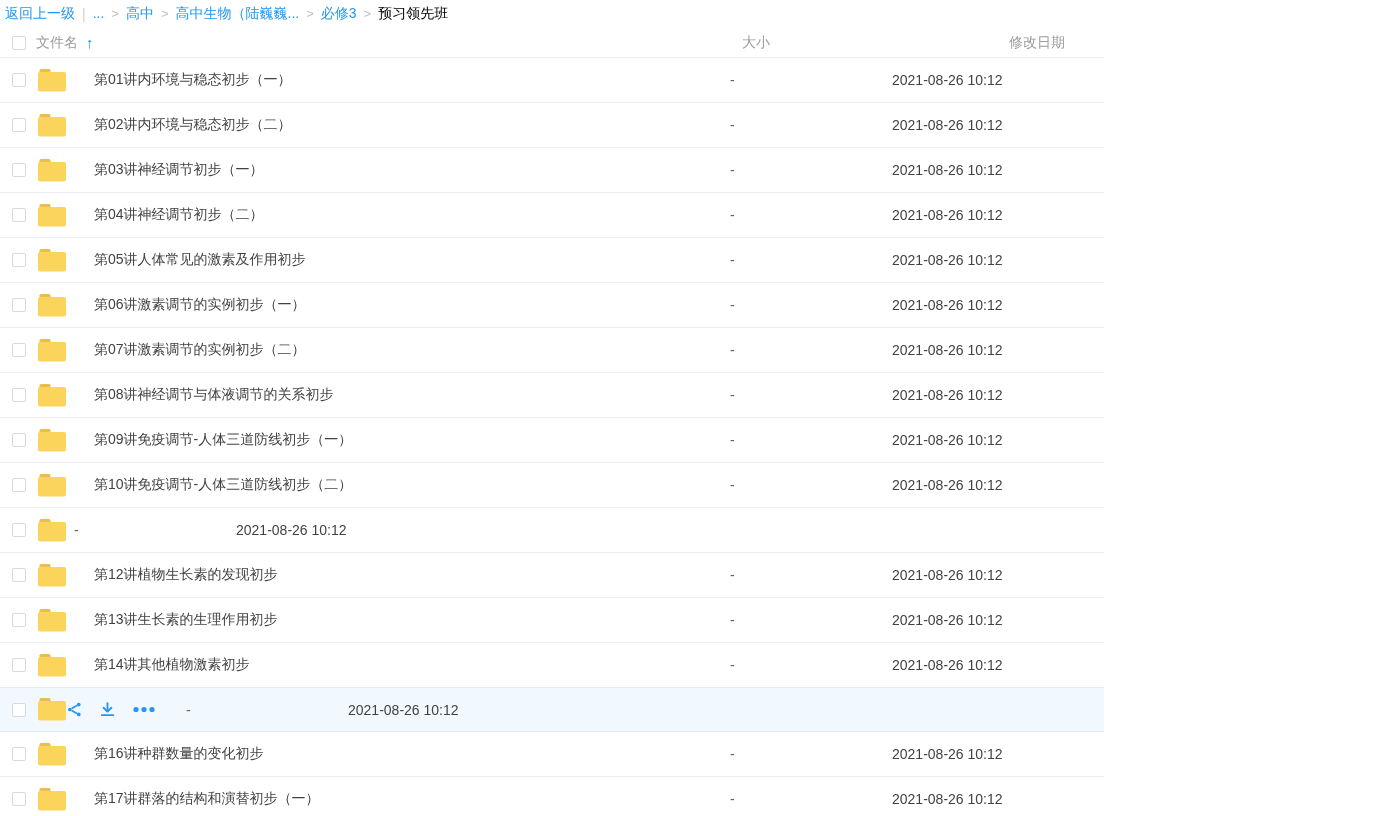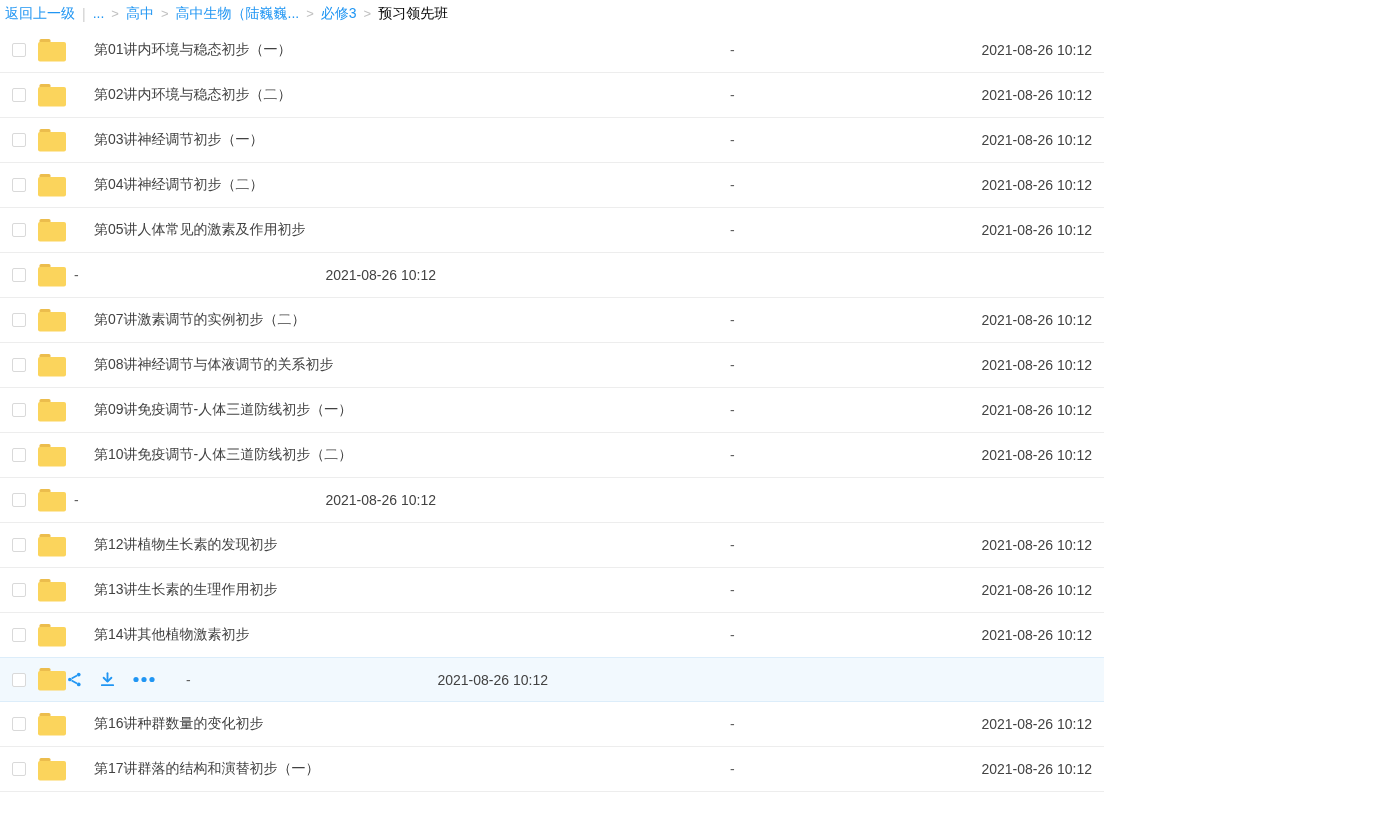--- a/index.html
+++ b/index.html
@@ -56,33 +56,42 @@
     border-top:1px solid var(--hover-border);
     border-bottom:1px solid var(--hover-border);
     margin-top:-1px;
   }
   .folder-icon{flex:0 0 auto;margin-left:12px;display:block;}
   .file-name{margin-left:28px;flex:1 1 auto;color:var(--text-main);white-space:nowrap;overflow:hidden;}
   .actions{display:none;align-items:center;gap:16px;margin-right:22px;flex:0 0 auto;}
   .row.hovered .actions{display:flex;}
   .action-btn{display:flex;align-items:center;cursor:pointer;}
   .cell-size{flex:0 0 170px;padding-left:8px;color:#616161;}
-  .cell-date{flex:0 0 200px;text-align:right;color:var(--text-main);white-space:nowrap;}
+  .cell-date{flex:0 0 200px;text-align:left;color:var(--text-main);white-space:nowrap;}
 </style>
 </head>
 <body>
 
 <div class="page">
 
   <div class="breadcrumb">
     <span class="crumb-link">返回上一级</span>
     <span class="crumb-pipe">|</span>
     <span id="crumbs-host"><span class="crumb-link">...</span><span class="crumb-sep">&gt;</span><span class="crumb-link">高中</span><span class="crumb-sep">&gt;</span><span class="crumb-link">高中生物（陆巍巍...</span><span class="crumb-sep">&gt;</span><span class="crumb-link">必修3</span><span class="crumb-sep">&gt;</span><span class="crumb-current">预习领先班</span></span>
   </div>
 
+  <div class="table-header">
+    <span class="checkbox"></span>
+    <span class="hd-name">
+      <span class="hd-name-label">文件名</span>
+      <span class="sort-arrow">↑</span>
+    </span>
+    <span class="hd-size">大小</span>
+    <span class="hd-date">修改日期</span>
+  </div>
 
   <div id="rows-host">
   <div class="row">
     <span class="checkbox"></span>
     <svg class="folder-icon" width="28" height="23" viewBox="0 0 28 23">
       <rect x="1.5" y="0" width="11" height="7" rx="1.5" class="tab-fill" fill="#ecbd4d"></rect>
       <rect x="0" y="3" width="28" height="19.5" rx="2" class="body-fill" fill="#fbd45c"></rect>
     </svg>
     <span class="file-name">第01讲内环境与稳态初步（一）</span>
 
@@ -137,20 +146,21 @@
     <span class="cell-size">-</span>
     <span class="cell-date">2021-08-26 10:12</span>
   </div>
 
   <div class="row">
     <span class="checkbox"></span>
     <svg class="folder-icon" width="28" height="23" viewBox="0 0 28 23">
       <rect x="1.5" y="0" width="11" height="7" rx="1.5" class="tab-fill" fill="#ecbd4d"></rect>
       <rect x="0" y="3" width="28" height="19.5" rx="2" class="body-fill" fill="#fbd45c"></rect>
     </svg>
+    <span class="file-name">第06讲激素调节的实例初步（一）</span>
 
     <span class="cell-size">-</span>
     <span class="cell-date">2021-08-26 10:12</span>
   </div>
 
   <div class="row">
     <span class="checkbox"></span>
     <svg class="folder-icon" width="28" height="23" viewBox="0 0 28 23">
       <rect x="1.5" y="0" width="11" height="7" rx="1.5" class="tab-fill" fill="#ecbd4d"></rect>
       <rect x="0" y="3" width="28" height="19.5" rx="2" class="body-fill" fill="#fbd45c"></rect>

